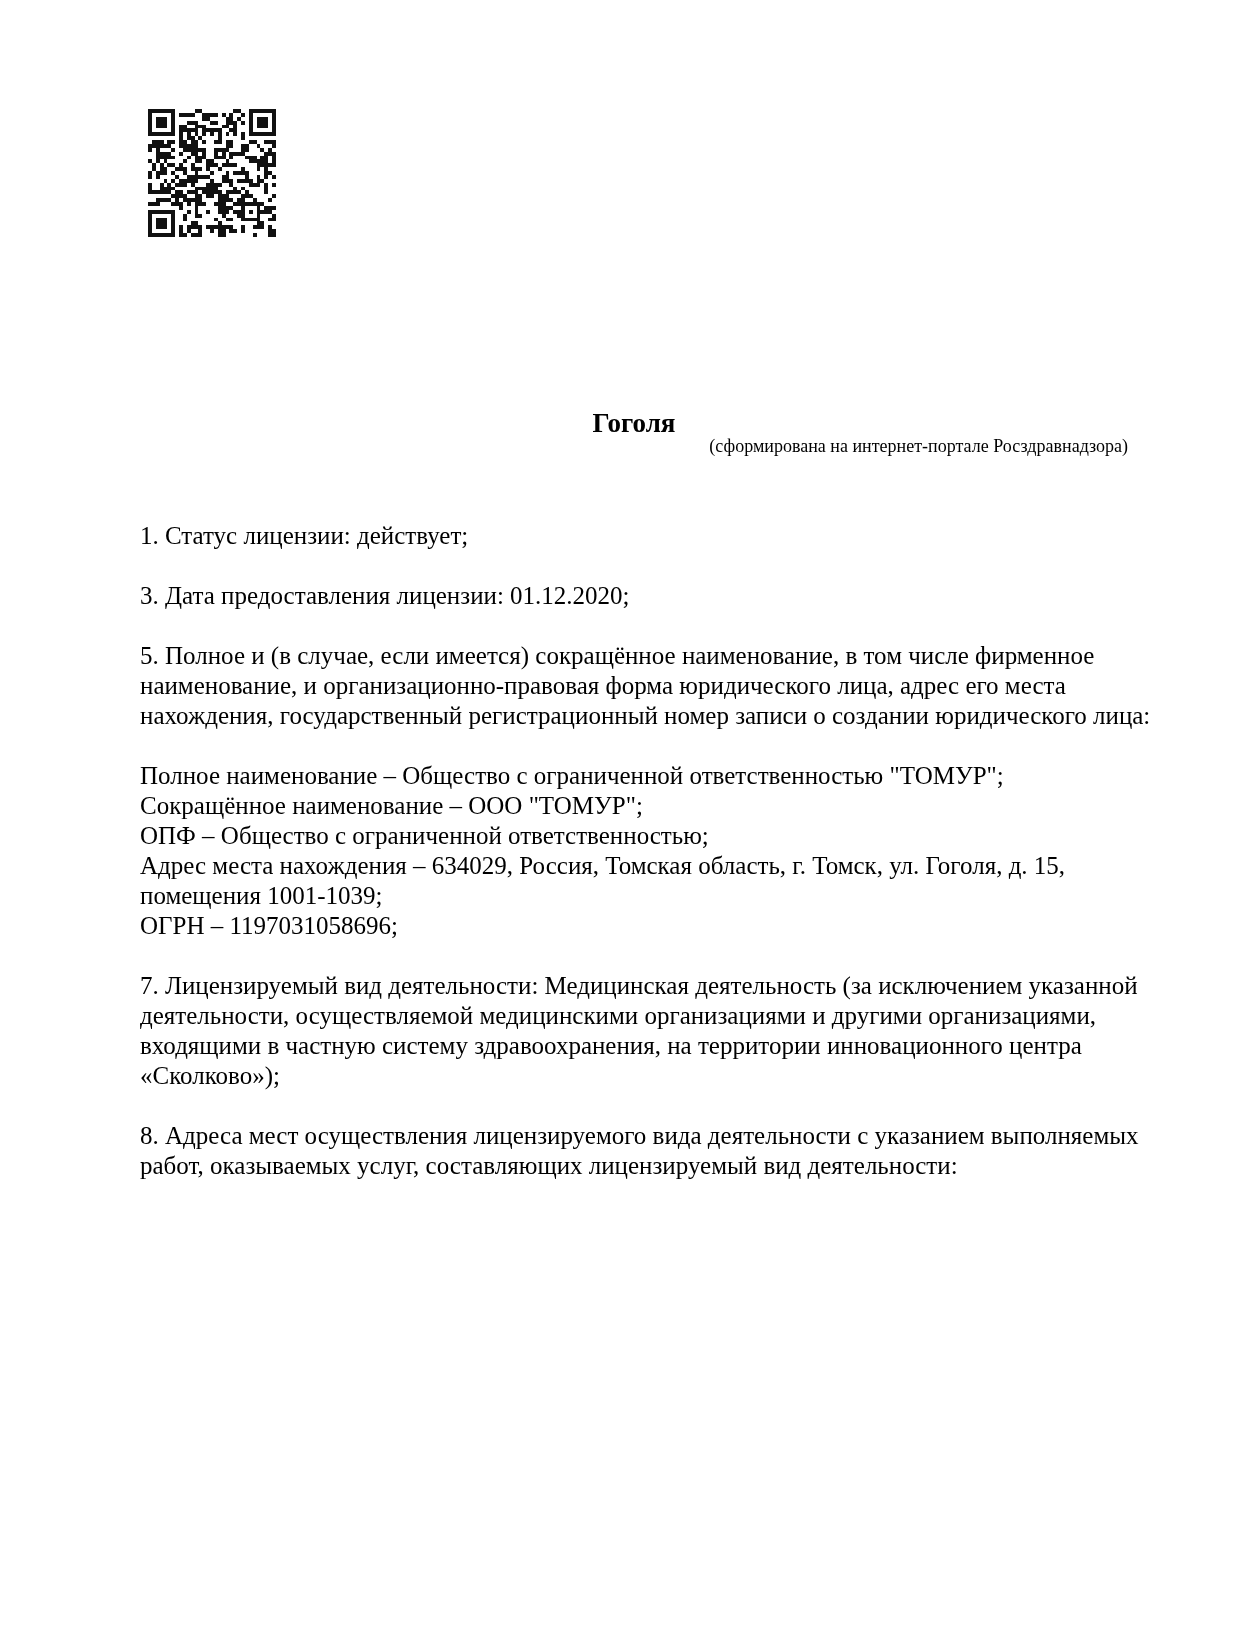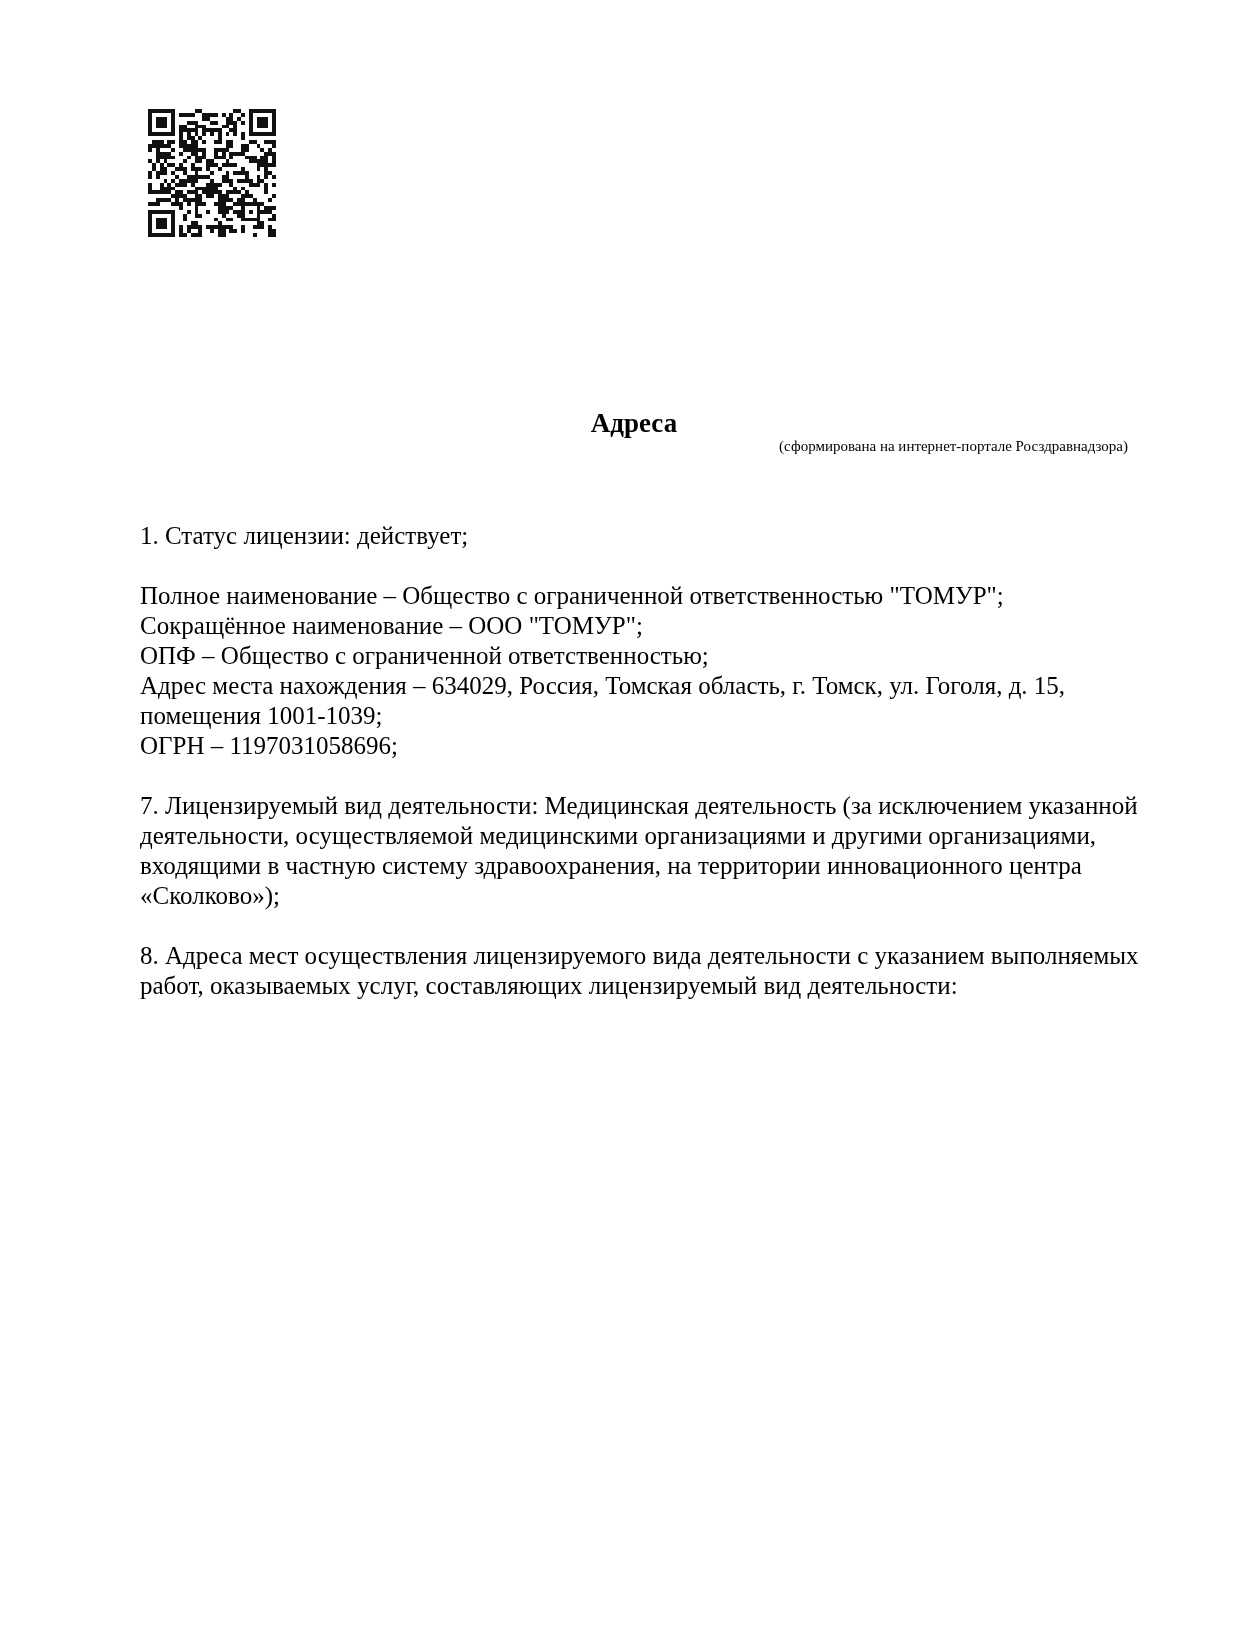--- a/index.html
+++ b/index.html
@@ -18,21 +18,21 @@
   }
   .title{
     position:absolute;left:140px;top:331px;width:988px;
     text-align:center;
     font-weight:bold;
     font-size:27px;line-height:37px;
     white-space:pre;
   }
   .subtitle{
     position:absolute;right:112px;top:434px;
-    font-size:15px;line-height:24px;
+    font-size:18px;line-height:24px;
     text-align:left;
     white-space:pre;
   }
   .doc-body{
     position:absolute;left:140px;top:521px;width:1030px;
   }
   .para{
     margin:0 0 30px 0;
     font-size:25px;line-height:30px;
     white-space:pre;
@@ -580,27 +580,31 @@
       <rect x="12" y="32" width="1" height="1"></rect>
       <rect x="13" y="32" width="1" height="1"></rect>
       <rect x="18" y="32" width="1" height="1"></rect>
       <rect x="19" y="32" width="1" height="1"></rect>
       <rect x="27" y="32" width="1" height="1"></rect>
       <rect x="31" y="32" width="1" height="1"></rect>
       <rect x="32" y="32" width="1" height="1"></rect>
     </svg>
 
   <div class="title">
-    <div>Адреса</div>
+    <div>Гоголя</div>
   </div>
 
   <div class="subtitle">(сформирована на интернет-портале Росздравнадзора)</div>
 
   <div class="doc-body">
     <p class="para">1. Статус лицензии: действует;</p>
+    <p class="para">3. Дата предоставления лицензии: 01.12.2020;</p>
+    <p class="para">5. Полное и (в случае, если имеется) сокращённое наименование, в том числе фирменное
+наименование, и организационно-правовая форма юридического лица, адрес его места
+нахождения, государственный регистрационный номер записи о создании юридического лица:</p>
     <p class="para">Полное наименование – Общество с ограниченной ответственностью "ТОМУР";
 Сокращённое наименование – ООО "ТОМУР";
 ОПФ – Общество с ограниченной ответственностью;
 Адрес места нахождения – 634029, Россия, Томская область, г. Томск, ул. Гоголя, д. 15,
 помещения 1001-1039;
 ОГРН – 1197031058696;</p>
     <p class="para">7. Лицензируемый вид деятельности: Медицинская деятельность (за исключением указанной
 деятельности, осуществляемой медицинскими организациями и другими организациями,
 входящими в частную систему здравоохранения, на территории инновационного центра
 «Сколково»);</p>

